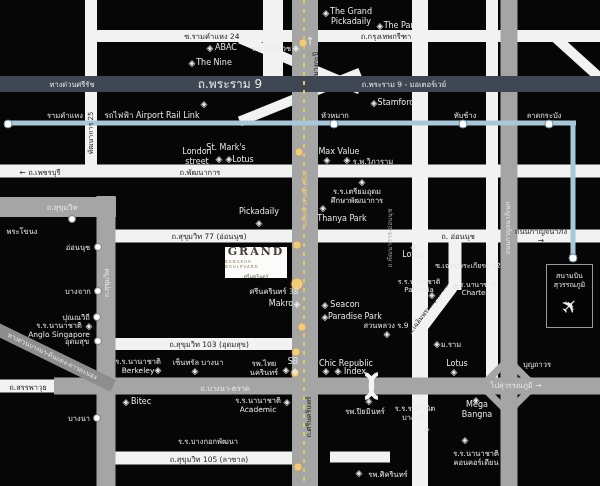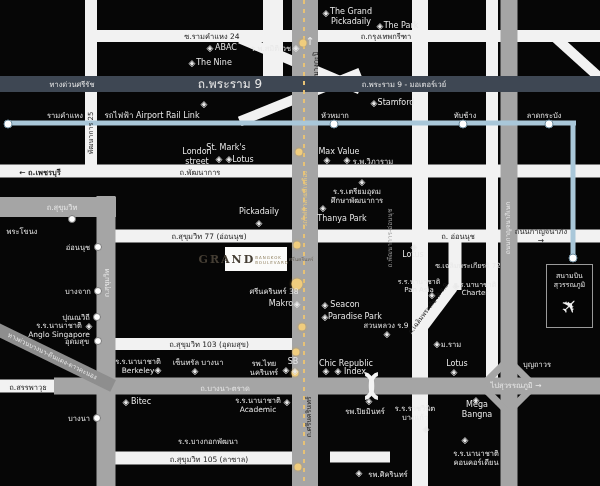--- a/index.html
+++ b/index.html
@@ -22,22 +22,22 @@
   .dot-arl{width:7px;height:7px;background:#ffffff;border:1px solid #6d8c9e;}
   .dot-bts{width:6px;height:6px;background:#ffffff;border:1px solid #777777;}
   .dot-gold{width:7px;height:7px;background:#f0cd7e;box-shadow:0 0 3px #c9a14e;z-index:6;}
   .dot-gold-big{width:11px;height:11px;}
   .ich{position:absolute;left:508px;top:386px;width:30px;height:30px;border:7px solid #a5a5a5;
        transform:translate(-50%,-50%) rotate(45deg);z-index:6;}
   .arc{position:absolute;width:13px;height:20px;border:4px solid #f4f4f4;border-radius:50%;
        z-index:6;transform:translate(-50%,-50%);}
   .arc-l{left:364px;top:386px;clip-path:inset(0 0 0 55%);}
   .arc-r{left:379px;top:386px;clip-path:inset(0 55% 0 0);}
-  .logo{position:absolute;left:225px;top:247px;width:62px;height:24px;background:#fbfbfa;z-index:8;
-        display:flex;align-items:center;justify-content:center;}
+  .logo{position:absolute;left:225px;top:247px;width:62px;height:31px;background:#fbfbfa;z-index:8;
+        display:flex;flex-direction:column;align-items:center;justify-content:center;}
   .logo-title{font-family:"DejaVu Serif",serif;font-size:11px;letter-spacing:2px;color:#453e34;font-weight:600;}
   .logo-sub{font-size:4px;letter-spacing:1px;color:#8d7d5a;margin-top:1px;}
   .logo-div{width:16px;height:1px;background:#9b8a64;margin:1.5px 0;}
   .logo-thai{font-size:5px;color:#6b655b;}
   .airport{position:absolute;left:546px;top:264px;width:47px;height:64px;border:1px solid #9a9a9a;
            background:#050505;z-index:8;display:flex;flex-direction:column;align-items:center;padding-top:7px;box-sizing:border-box;}
   .airport-name{font-size:7px;color:#e8e8e8;white-space:pre-line;text-align:center;line-height:1.3;}
   .plane{font-size:20px;color:#f0f0f0;margin-top:4px;transform:rotate(-45deg);}
 </style>
 </head>
@@ -99,21 +99,21 @@
     <div class="lbl c-w" style="left: 226px; top: 48px; font-size: 8px; transform: translate(-50%, -50%) rotate(0deg);">ABAC</div>
     <div class="lbl c-w" style="left: 271px; top: 48px; font-size: 7.5px; transform: translate(-50%, -50%) rotate(0deg);">ร.พ.สมิติเวช</div>
     <div class="lbl c-w" style="left: 214px; top: 63px; font-size: 8px; transform: translate(-50%, -50%) rotate(0deg);">The Nine</div>
     <div class="lbl c-w" style="left: 226px; top: 104px; font-size: 8px; transform: translate(-50%, -50%) rotate(0deg); margin-top: 44px;">St. Mark's</div>
     <div class="lbl c-w" style="left: 396px; top: 103px; font-size: 8px; transform: translate(-50%, -50%) rotate(0deg);">Stamford</div>
     <div class="lbl c-w" style="left: 18px; top: 115px; font-size: 7.5px; transform: translate(-50%, -50%) rotate(0deg); margin-left: 47px;">รามคำแหง</div>
     <div class="lbl c-w" style="left: 152px; top: 116px; font-size: 8px; transform: translate(-50%, -50%) rotate(0deg);">รถไฟฟ้า Airport Rail Link</div>
     <div class="lbl c-w" style="left: 335px; top: 115px; font-size: 7.5px; transform: translate(-50%, -50%) rotate(0deg);">หัวหมาก</div>
     <div class="lbl c-w" style="left: 465px; top: 115px; font-size: 7.5px; transform: translate(-50%, -50%) rotate(0deg);">ทับช้าง</div>
     <div class="lbl c-w" style="left: 544px; top: 115px; font-size: 7.5px; transform: translate(-50%, -50%) rotate(0deg);">ลาดกระบัง</div>
-    <div class="lbl c-d" style="left: 40px; top: 172px; font-size: 7.5px; transform: translate(-50%, -50%) rotate(0deg); font-weight: bold;">← ถ.เพชรบุรี</div>
+    <div class="lbl c-d" style="left: 40px; top: 172px; font-size: 7.5px; transform: translate(-50%, -50%) rotate(0deg);">← ถ.เพชรบุรี</div>
     <div class="lbl c-d" style="left: 200px; top: 172px; font-size: 7.5px; transform: translate(-50%, -50%) rotate(0deg);">ถ.พัฒนาการ</div>
     <div class="lbl c-d" style="left: 91px; top: 133px; font-size: 7px; transform: translate(-50%, -50%) rotate(-90deg);">พัฒนาการ 25</div>
     <div class="lbl c-w" style="left: 197px; top: 157px; font-size: 8px; transform: translate(-50%, -50%) rotate(0deg);">London
 street</div>
     <div class="lbl c-w" style="left: 243px; top: 160px; font-size: 8px; transform: translate(-50%, -50%) rotate(0deg);">Lotus</div>
     <div class="lbl c-w" style="left: 339px; top: 152px; font-size: 8px; transform: translate(-50%, -50%) rotate(0deg);">Max Value</div>
     <div class="lbl c-w" style="left: 373px; top: 161px; font-size: 7.5px; transform: translate(-50%, -50%) rotate(0deg);">ร.พ.วิภาราม</div>
     <div class="lbl c-w" style="left: 62px; top: 207px; font-size: 7.5px; transform: translate(-50%, -50%) rotate(0deg);">ถ.สุขุมวิท</div>
     <div class="lbl c-w" style="left: 107px; top: 283px; font-size: 7px; transform: translate(-50%, -50%) rotate(-90deg);">ถ.สุขุมวิท</div>
     <div class="lbl c-w" style="left: 22px; top: 231px; font-size: 7.5px; transform: translate(-50%, -50%) rotate(0deg);">พระโขนง</div>

